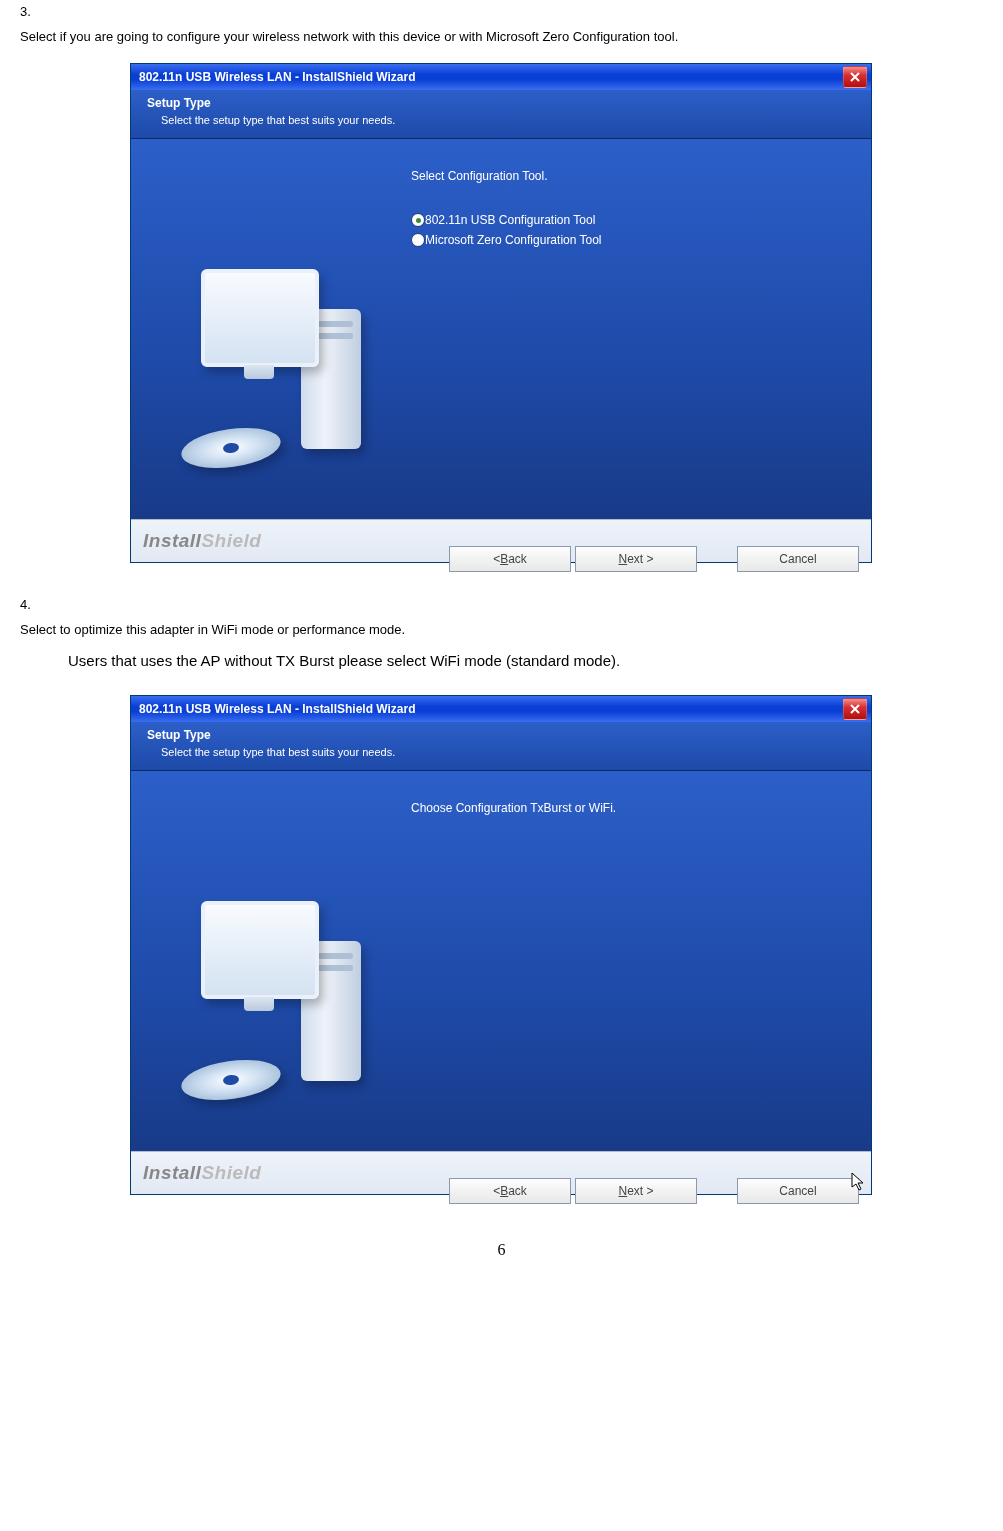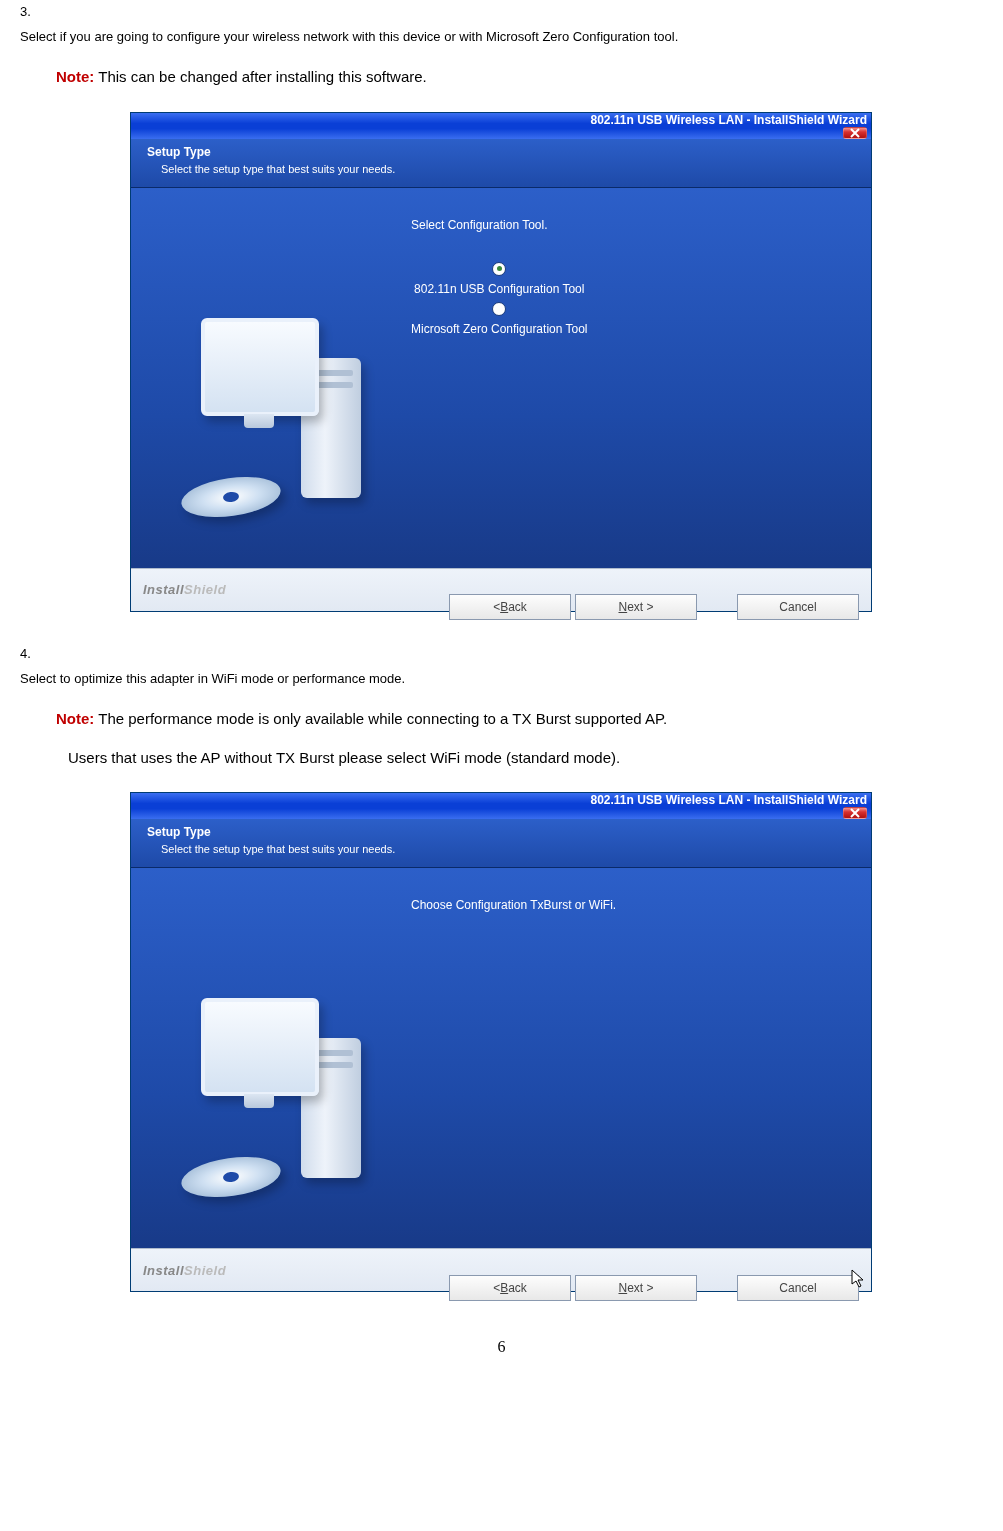--- a/index.html
+++ b/index.html
@@ -23,26 +23,25 @@
     border: 1px solid #003c74;
     font-family: Tahoma, Arial, sans-serif;
     font-size: 12px;
     color: #fff;
     position: relative;
   }
   .titlebar {
     background: linear-gradient(#3a6ef0, #0a3fd6 40%, #0a3fd6 60%, #3a6ef0);
     height: 26px;
     display: flex;
-    align-items: flex-end;
+    align-items: center;
     padding: 0 4px 0 8px;
     color: #fff;
     font-weight: bold;
     font-size: 12px;
-    flex-direction: column;
   }
   .titlebar .spacer { flex:1; }
   .closebtn {
     width: 22px; height: 20px;
     background: linear-gradient(#f09090, #d83030 40%, #b01010);
     border: 1px solid #fff3;
     border-radius: 3px;
     display:flex; align-items:center; justify-content:center;
     color:#fff; font-weight:bold; font-family: Arial;
   }
@@ -66,22 +65,21 @@
     color:#fff; font-size:12px;
   }
   .radio-group {
     position:absolute;
     left: 280px; top: 68px;
   }
   .radio-row {
     display:flex; align-items:center;
     color:#fff; font-size:12px;
     margin: 6px 0;
-    gap: 6px;
-    flex-direction: column;
+    gap: 0;
   }
   .radio-dot {
     width:12px; height:12px; border-radius:50%;
     background:#fff; border:1px solid #1a3a7a;
     display:flex; align-items:center; justify-content:center;
     flex-shrink:0;
   }
   .radio-dot .inner {
     width:5px; height:5px; border-radius:50%; background:#3a8a3a;
   }
@@ -143,21 +141,21 @@
   .button-bar {
     background: linear-gradient(#eef3fa, #e2e9f3);
     border-top:1px solid #b0bccd;
     height: 42px;
     display:flex; align-items:center;
     padding: 0 12px;
     color:#555;
   }
   .brand {
     font-style: italic; font-weight:bold;
-    font-size: 13px; color:#888;
+    font-size: 19px; color:#888;
     letter-spacing: 0.5px;
   }
   .brand .b2 { color:#bbb; font-style:italic; }
   .bar-spacer { flex:1; }
   .wbtn {
     min-width: 92px; height:24px;
     background: linear-gradient(#fdfdfd, #e8e8e8);
     border:1px solid #8a99af;
     color:#444;
     font-size:12px;
@@ -178,24 +176,20 @@
 </head>
 <body>
 
 <div class="page">
 
   <p class="step">
     <span class="num">3.</span>
     <span class="body">Select if you are going to configure your wireless network with this device or with Microsoft Zero Configuration tool.</span>
   </p>
 
-  <p class="note-line">
-    <span class="note-label">Note:</span>
-    <span>This can be changed after installing this software.</span>
-  </p>
 
   <div class="wiz-wrap">
     <div class="wizard">
       <div class="titlebar">
         <span>802.11n USB Wireless LAN - InstallShield Wizard</span>
         <span class="spacer"></span>
         <span class="closebtn">
           <svg viewBox="0 0 10 10">
               <path d="M1 1 L9 9 M9 1 L1 9" stroke="#fff" stroke-width="2"></path>
             </svg>
@@ -235,24 +229,20 @@
         <span class="wbtn gap">Cancel</span>
       </div>
     </div>
   </div>
 
   <p class="step">
     <span class="num">4.</span>
     <span class="body">Select to optimize this adapter in WiFi mode or performance mode.</span>
   </p>
 
-  <p class="note-line">
-    <span class="note-label">Note:</span>
-    <span>The performance mode is only available while connecting to a TX Burst supported AP.</span>
-  </p>
   <p class="note-line" style="margin-top:-10px;margin-left:48px;">
     <span>Users that uses the AP without TX Burst please select WiFi mode (standard mode).</span>
   </p>
 
   <div class="wiz-wrap">
     <div class="wizard" style="position:relative;">
       <div class="titlebar">
         <span>802.11n USB Wireless LAN - InstallShield Wizard</span>
         <span class="spacer"></span>
         <span class="closebtn">

